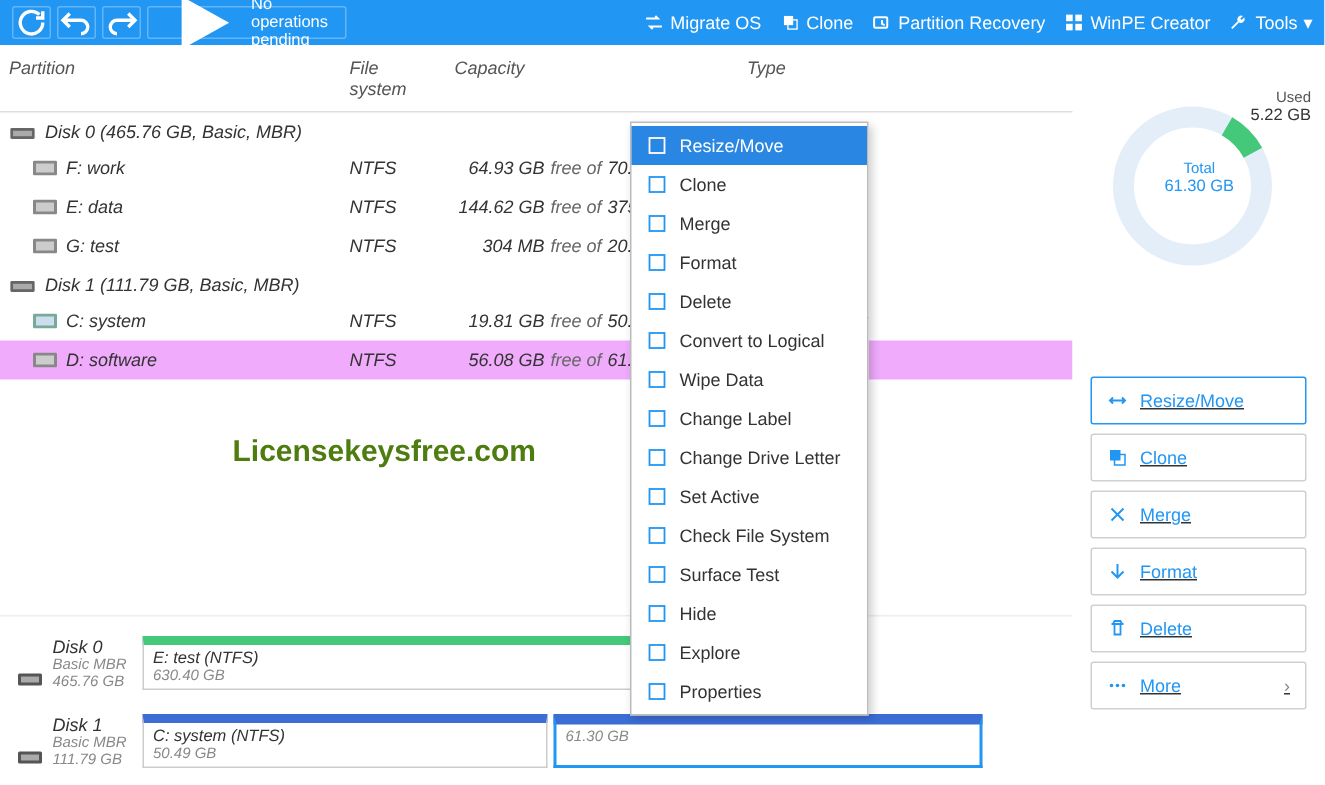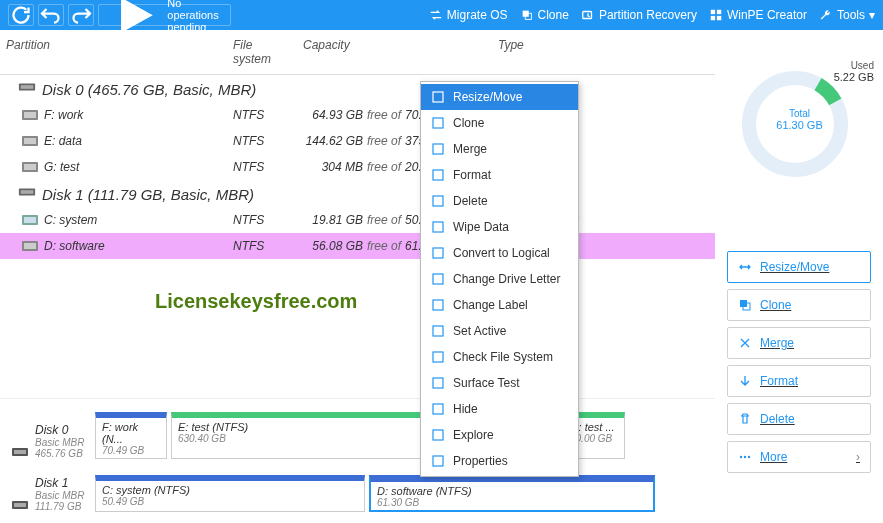--- a/index.html
+++ b/index.html
@@ -14,21 +14,21 @@
 .main { display: flex; height: 493px; }
 .left-panel { width: 715px; display: flex; flex-direction: column; font-style: italic; }
 .right-panel { width: 168px; padding: 10px 12px; text-decoration: underline; }
 .table-header { display: flex; border-bottom: 1px solid #ddd; font-size: 12px; color: #555; }
 .table-header > div { padding: 8px 6px; }
 .col-partition { width: 227px; }
 .col-fs { width: 70px; }
 .col-capacity { width: 195px; }
 .col-type { flex: 1; }
 .table-body { flex: 1; overflow: hidden; }
-.disk-header { display: flex; align-items: flex-start; gap: 6px; padding: 6px 18px 4px; font-size: 15px; color: #333; }
+.disk-header { display: flex; align-items: flex-end; gap: 6px; padding: 6px 6px 4px; font-size: 12px; color: #333; }
 .disk-header svg { width: 18px; height: 12px; }
 .partition-row { display: flex; align-items: center; font-size: 12px; color: #333; height: 26px; }
 .partition-row.selected { background: #f0abfc; }
 .partition-row .col-partition { display: flex; align-items: center; gap: 6px; padding-left: 22px; }
 .partition-row .col-fs, .partition-row .col-capacity, .partition-row .col-type { padding: 0 6px; }
 .col-capacity-inner { display: flex; gap: 4px; }
 .cap-size { width: 60px; text-align: right; }
 .cap-free { color: #666; }
 .watermark { position: absolute; left: 155px; top: 290px; font-size: 20px; font-weight: bold; color: #4d7c0f; pointer-events: none; }
 .context-menu { position: absolute; left: 420px; top: 81px; width: 159px; background: #fff; border: 1px solid #bbb; box-shadow: 2px 2px 6px rgba(0,0,0,0.2); z-index: 100; padding: 2px 0; }
@@ -251,24 +251,20 @@
               <rect x="1" y="3" width="16" height="8" rx="1" fill="#555"></rect>
               <rect x="3" y="5" width="12" height="4" fill="#aaa"></rect>
             </svg>
           <div class="dtxt">
             <div class="dtitle">Disk 0</div>
             <div class="dsub">Basic MBR</div>
             <div class="dsub">465.76 GB</div>
           </div>
         </div>
         <div class="disk-map-bars" id="dmb0">
-            <div class="map-part" style="width: 72px; border-top-color: rgb(59, 109, 212);">
-              <div class="mp-title">F: work (N...</div>
-              <div class="mp-size">70.49 GB</div>
-            </div>
             <div class="map-part" style="width: 388px; border-top-color: rgb(68, 201, 122);">
               <div class="mp-title">E: test (NTFS)</div>
               <div class="mp-size">630.40 GB</div>
             </div>
             <div class="map-part" style="width: 62px; border-top-color: rgb(68, 201, 122);">
               <div class="mp-title">G: test ...</div>
               <div class="mp-size">20.00 GB</div>
             </div>
           </div>
       </div>
@@ -283,21 +279,20 @@
             <div class="dsub">Basic MBR</div>
             <div class="dsub">111.79 GB</div>
           </div>
         </div>
         <div class="disk-map-bars" id="dmb1">
             <div class="map-part" style="width: 270px; border-top-color: rgb(59, 109, 212);">
               <div class="mp-title">C: system (NTFS)</div>
               <div class="mp-size">50.49 GB</div>
             </div>
             <div class="map-part selected" style="width: 286px; border-top-color: rgb(59, 109, 212);">
-              <div class="mp-title">D: software (NTFS)</div>
               <div class="mp-size">61.30 GB</div>
             </div>
           </div>
       </div>
     </div>
   </div>
 
   <div class="right-panel">
     <div class="donut-wrap">
       <svg width="120" height="120" viewBox="0 0 120 120" style="position:absolute;left:8px;top:18px">
@@ -386,44 +381,44 @@
     <div class="cm-item">
       <svg viewBox="0 0 14 14">
         <rect x="2" y="2" width="10" height="10" fill="none" stroke="#2196f3" stroke-width="1.2"></rect>
       </svg>
       <span>Delete</span>
     </div>
     <div class="cm-item">
       <svg viewBox="0 0 14 14">
         <rect x="2" y="2" width="10" height="10" fill="none" stroke="#2196f3" stroke-width="1.2"></rect>
       </svg>
+      <span>Convert to Logical</span>
+    </div>
+    <div class="cm-item">
+      <svg viewBox="0 0 14 14">
+        <rect x="2" y="2" width="10" height="10" fill="none" stroke="#2196f3" stroke-width="1.2"></rect>
+      </svg>
       <span>Wipe Data</span>
     </div>
     <div class="cm-item">
       <svg viewBox="0 0 14 14">
         <rect x="2" y="2" width="10" height="10" fill="none" stroke="#2196f3" stroke-width="1.2"></rect>
       </svg>
-      <span>Convert to Logical</span>
+      <span>Change Label</span>
     </div>
     <div class="cm-item">
       <svg viewBox="0 0 14 14">
         <rect x="2" y="2" width="10" height="10" fill="none" stroke="#2196f3" stroke-width="1.2"></rect>
       </svg>
       <span>Change Drive Letter</span>
     </div>
     <div class="cm-item">
       <svg viewBox="0 0 14 14">
         <rect x="2" y="2" width="10" height="10" fill="none" stroke="#2196f3" stroke-width="1.2"></rect>
       </svg>
-      <span>Change Label</span>
-    </div>
-    <div class="cm-item">
-      <svg viewBox="0 0 14 14">
-        <rect x="2" y="2" width="10" height="10" fill="none" stroke="#2196f3" stroke-width="1.2"></rect>
-      </svg>
       <span>Set Active</span>
     </div>
     <div class="cm-item">
       <svg viewBox="0 0 14 14">
         <rect x="2" y="2" width="10" height="10" fill="none" stroke="#2196f3" stroke-width="1.2"></rect>
       </svg>
       <span>Check File System</span>
     </div>
     <div class="cm-item">
       <svg viewBox="0 0 14 14">

